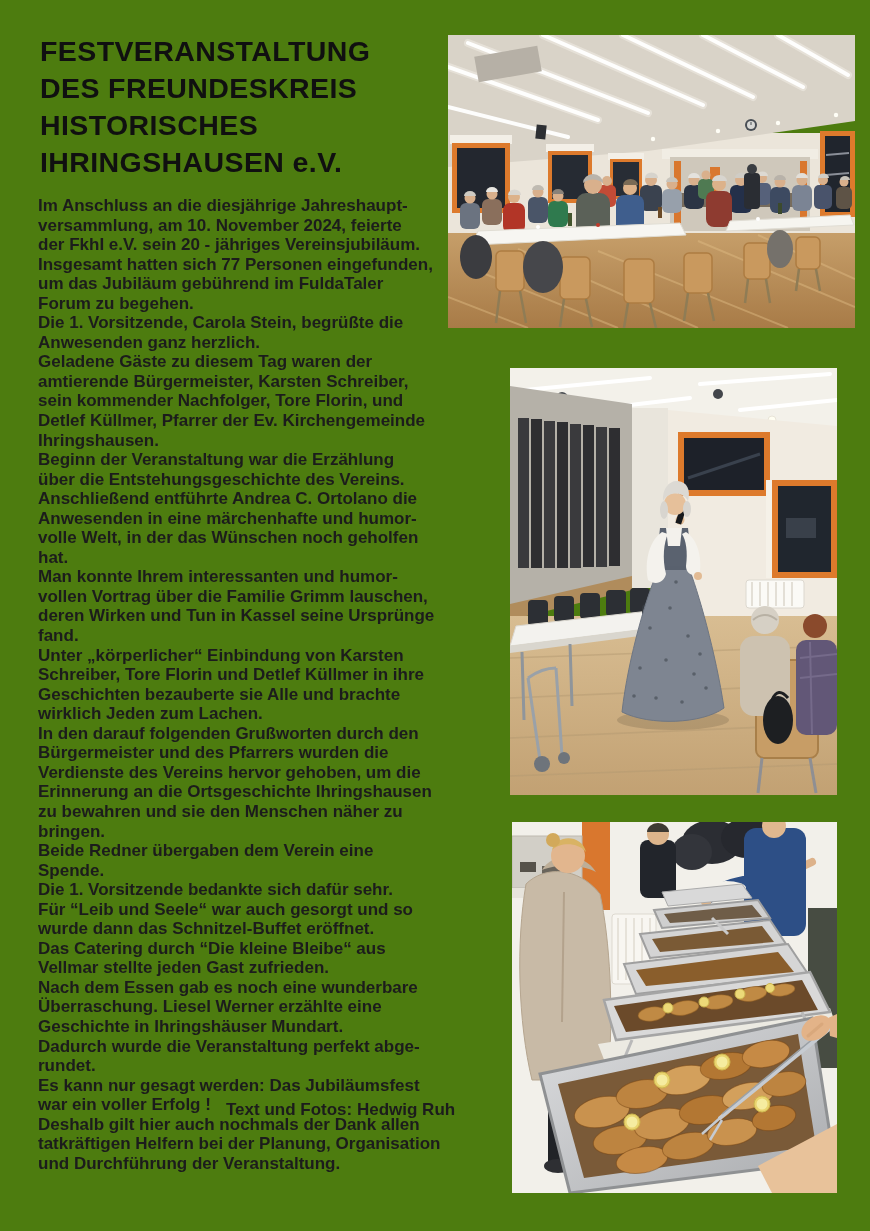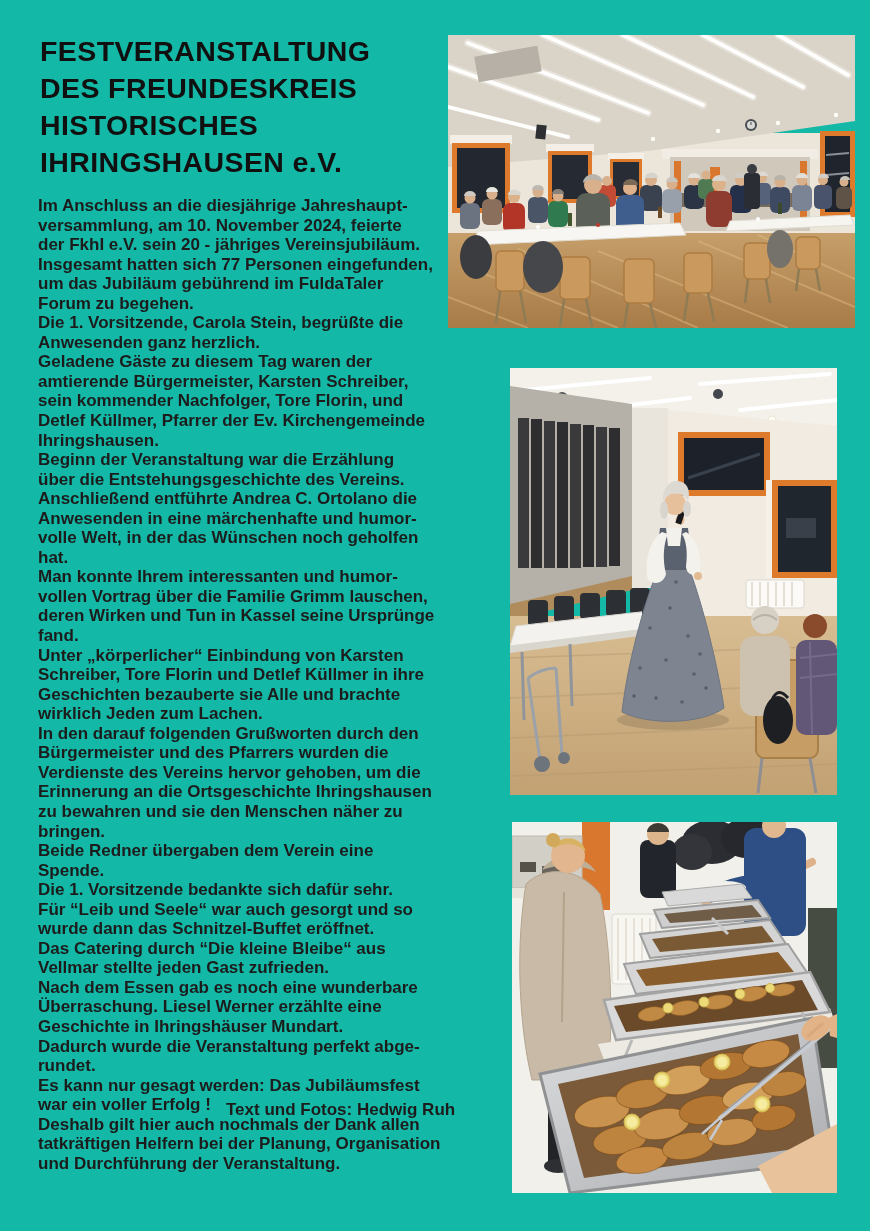--- a/index.html
+++ b/index.html
@@ -1,17 +1,17 @@
 <!DOCTYPE html>
 <html lang="de"><head>
 <meta charset="utf-8">
 <style>
   html,body{margin:0;padding:0;background:#ffffff;}
   body{width:870px;height:1231px;font-family:"Liberation Sans",sans-serif;color:#1b1b1b;}
-  .page{position:relative;width:870px;height:1231px;background:#14b8a6;overflow:hidden;}
+  .page{position:relative;width:870px;height:1231px;background:#4d7c0f;overflow:hidden;}
   .title{
     position:absolute;left:40px;top:33px;margin:0;
     font-size:28.5px;line-height:37px;font-weight:bold;letter-spacing:.4px;
     color:#101010;white-space:pre-line;
   }
   .body-text{
     position:absolute;left:38px;top:196px;width:470px;
     font-size:17px;line-height:19.55px;white-space:pre-line;color:#1c1c1c;font-weight:bold;
   }
   .credit{

